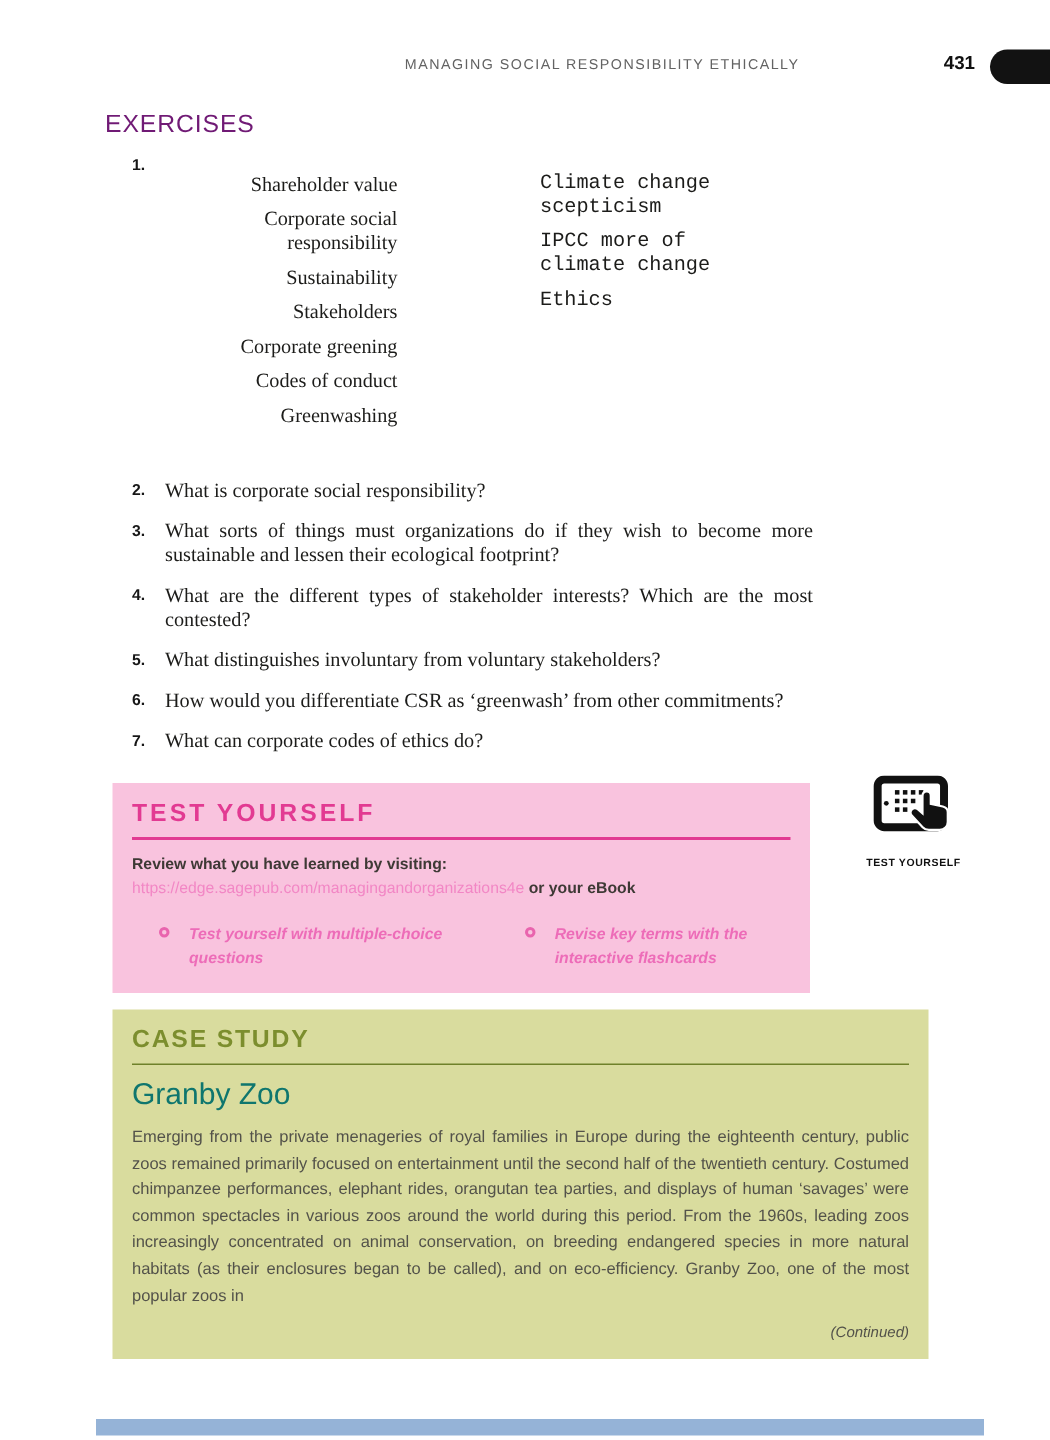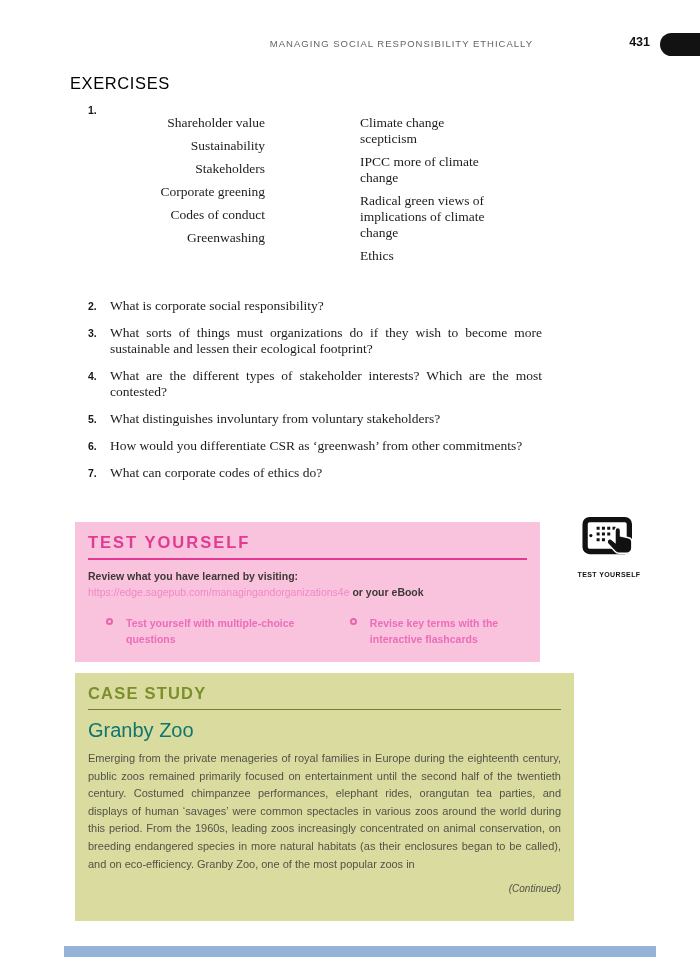--- a/index.html
+++ b/index.html
@@ -44,21 +44,21 @@
   }
   
   .exercises-title {
     position: absolute;
     left: 70px;
     top: 74px;
     font-family: "Liberation Sans", sans-serif;
     font-weight: 400;
     font-size: 16.5px;
     letter-spacing: 0.6px;
-    color: #000000;
+    color: #701a75;
   }
   .exercise-list {
     position: absolute;
     left: 88px;
     top: 102px;
     width: 454px;
     list-style: none;
   }
   .exercise-item {
     display: grid;
@@ -77,21 +77,21 @@
     line-height: 16px;
     text-align: justify;
     color: #1c1c1a;
   }
   .terms {
     display: flex;
     margin: 13px 0 16px 17px;
   }
   .terms-col { font-size: 13.5px; line-height: 16px; }
   .terms-col.left  { width: 138px; margin-right: 95px; text-align: right; }
-  .terms-col.right { width: 138px; }
+  .terms-col.right { width: 138px; font-family: Liberation Mono, monospace; }
   .terms-col p { margin-bottom: 7px; }
   
   .pink-box {
     position: absolute;
     left: 75px;
     top: 522px;
     width: 465px;
     min-height: 133px;
     background: #f9c3de;
     padding: 11px 13px 15px 13px;
@@ -115,20 +115,21 @@
     color: #3e3935;
   }
   .pink-link {
     color: #f287c5;
     text-decoration: none;
     font-weight: normal;
   }
   .pink-bullets {
     display: flex;
     margin-top: 14px;
+    font-style: italic;
   }
   .bullet {
     display: flex;
     align-items: flex-start;
   }
   .bullet.first  { margin-left: 18px; width: 205px; }
   .bullet.second { margin-left: 42px; width: 180px; }
   .bullet-ring {
     flex: 0 0 auto;
     width: 7px;
@@ -158,24 +159,24 @@
     font-weight: bold;
     letter-spacing: 0.4px;
     color: #111;
     white-space: nowrap;
   }
   
   .green-box {
     position: absolute;
     left: 75px;
     top: 673px;
-    width: 499px;
+    width: 544px;
     min-height: 200px;
     background: #d9dc9e;
-    padding: 11px 13px 27px 13px;
+    padding: 11px 13px 12px 13px;
     font-family: "Liberation Sans", sans-serif;
   }
   .green-box h2 {
     font-size: 16.5px;
     font-weight: bold;
     letter-spacing: 1.2px;
     color: #7c8e2e;
   }
   .rule-green {
     border: none;
@@ -222,30 +223,30 @@
 
   <h1 class="exercises-title">EXERCISES</h1>
 
   <ol class="exercise-list">
     <li class="exercise-item">
       <span class="exercise-num">1.</span>
       <div>
         <div class="terms">
           <div class="terms-col left">
             <p>Shareholder value</p>
+            <p>Corporate social responsibility</p>
             <p>Sustainability</p>
             <p>Stakeholders</p>
             <p>Corporate greening</p>
             <p>Codes of conduct</p>
             <p>Greenwashing</p>
           </div>
           <div class="terms-col right">
             <p>Climate change scepticism</p>
             <p>IPCC more of climate change</p>
-            <p>Radical green views of implications of climate change</p>
             <p>Ethics</p>
           </div>
         </div>
       </div>
     </li>
     <li class="exercise-item">
       <span class="exercise-num">2.</span>
       <p class="exercise-text">What is corporate social responsibility?</p>
     </li>
     <li class="exercise-item">

